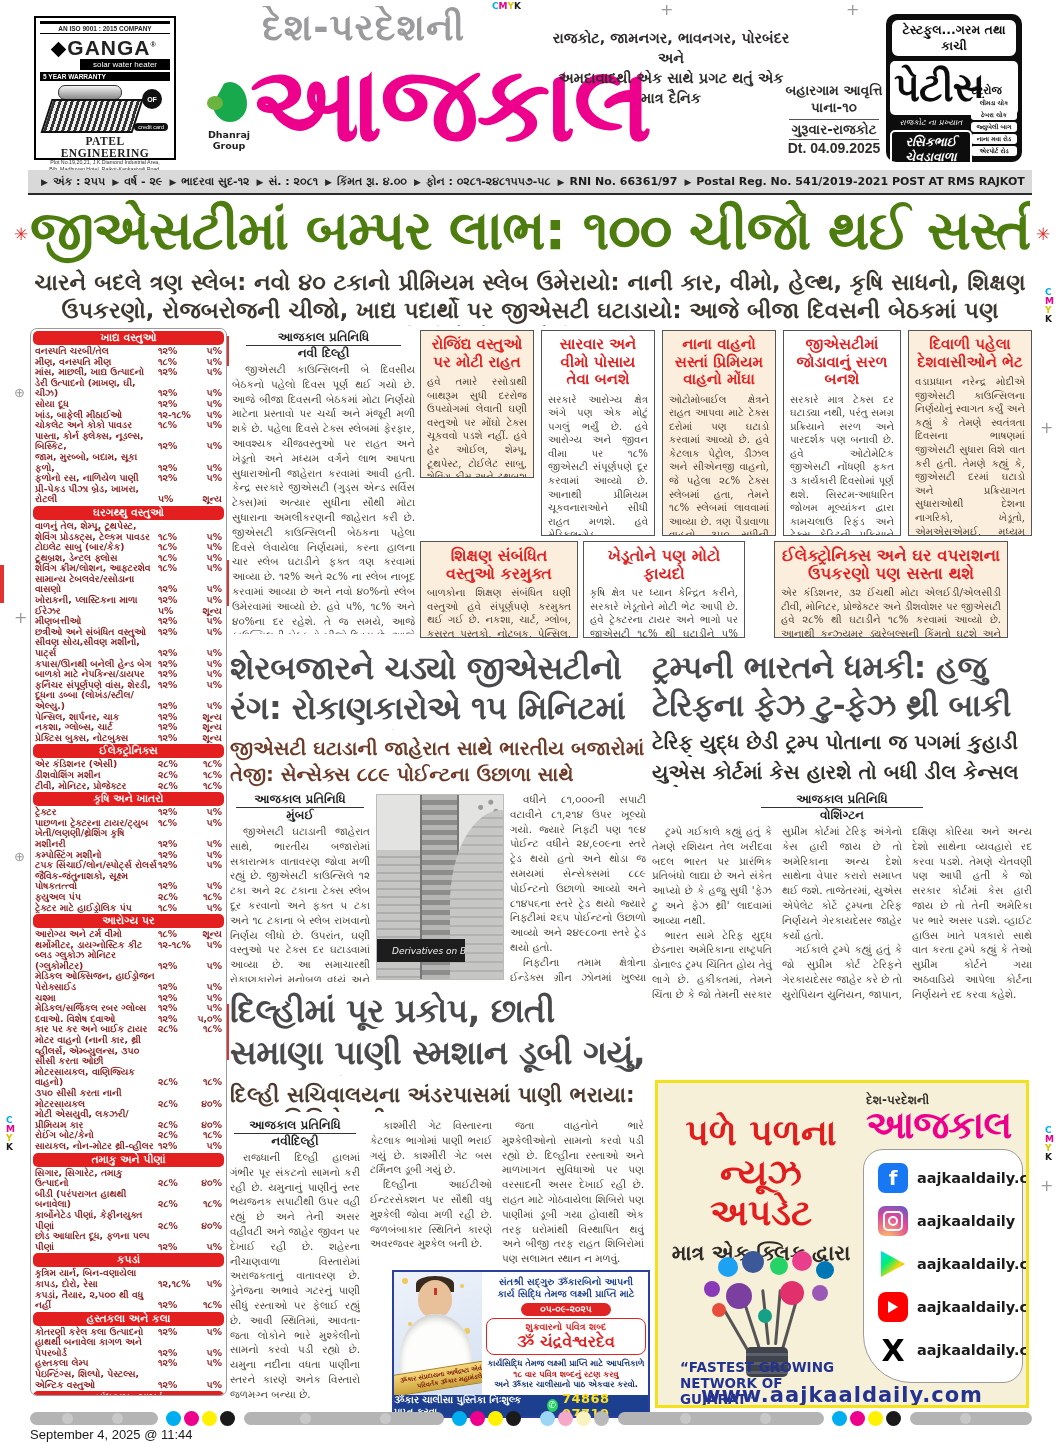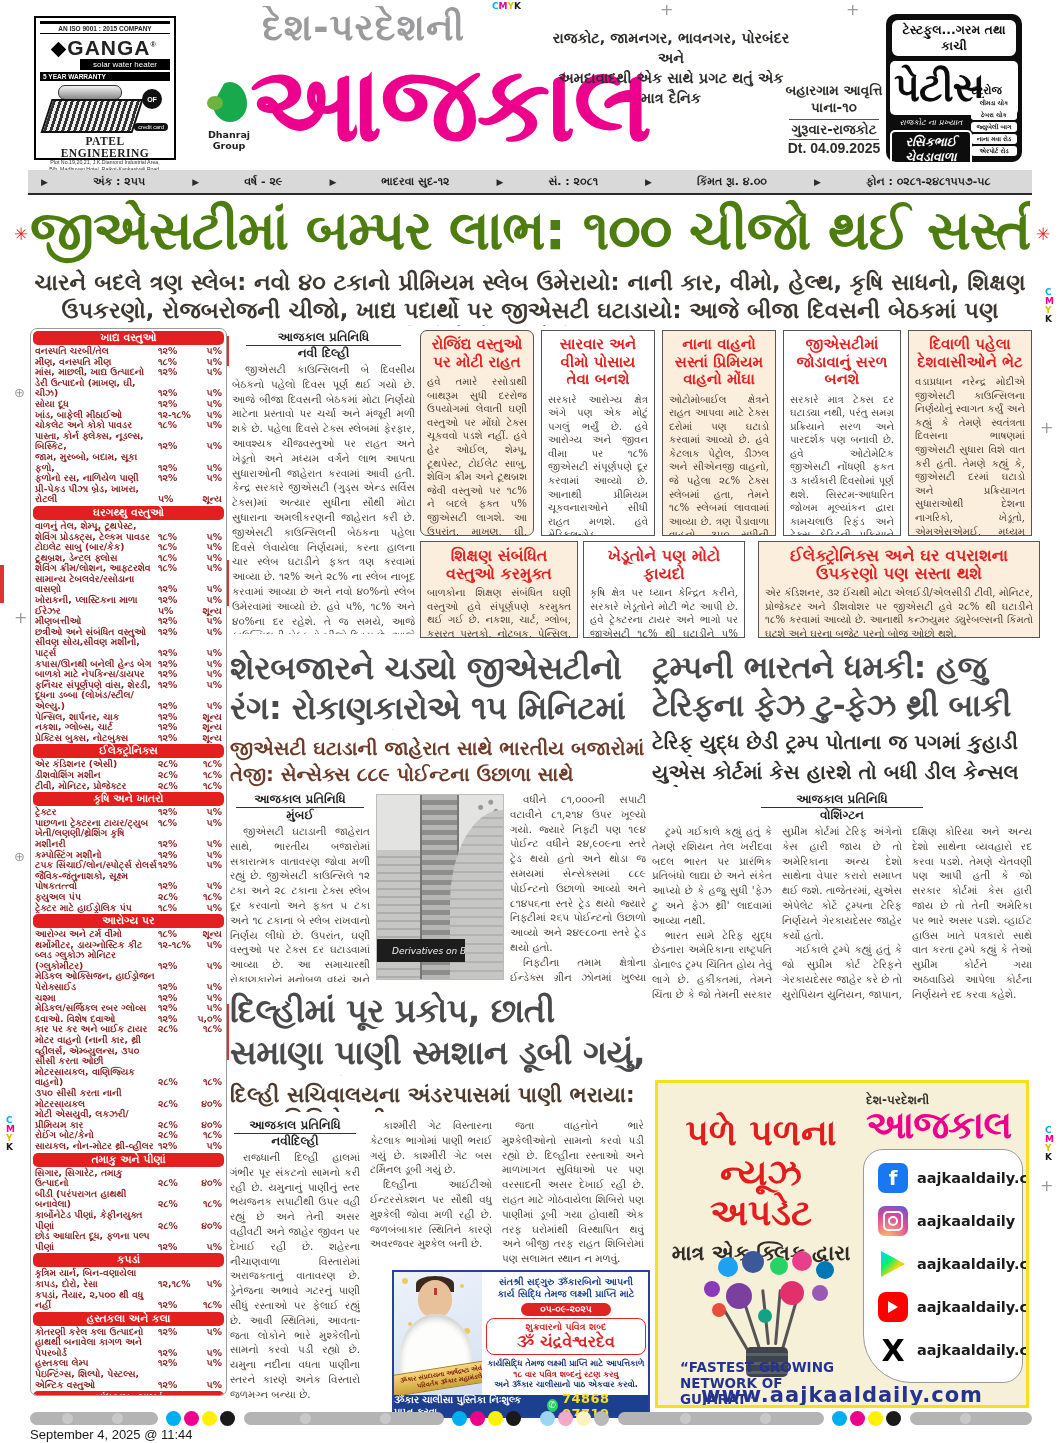--- a/index.html
+++ b/index.html
@@ -286,21 +286,21 @@
       <div class="patis-locs">
         <div class="patis-loc">લીમડા ચોક</div>
         <div class="patis-loc">ઢેબરા ચોક</div>
         <div class="patis-loc">જ્યુબેલી બાગ</div>
         <div class="patis-loc">નાના મવા રોડ</div>
         <div class="patis-loc">એરપોર્ટ રોડ</div>
       </div>
     </div>
   </div>
 
-  <div class="abs infobar" id="infobar" style="left:28px;top:170px;width:1004px;height:25px;gap:40px;">
+  <div class="abs infobar" id="infobar" style="left:28px;top:170px;width:1004px;height:25px;">
       <span class="ib-sep"></span>
       <span>અંક : ૨૫૫</span>
       <span class="ib-sep"></span>
       <span>વર્ષ - ૨૯</span>
       <span class="ib-sep"></span>
       <span>ભાદરવા સુદ-૧૨</span>
       <span class="ib-sep"></span>
       <span>સં. : ૨૦૮૧</span>
       <span class="ib-sep"></span>
       <span>કિંમત રૂા. ૪.૦૦</span>
@@ -640,21 +640,21 @@
     </div>
 
   <div class="abs" style="left:232px;top:330px;width:183px;height:310px;overflow:hidden;">
     <div class="byline">આજકાલ પ્રતિનિધિ</div>
     <div class="dateline">નવી દિલ્હી</div>
     <div class="bodytxt" style="height:272px;">
         <p class="para">જીએસટી કાઉન્સિલની બે દિવસીય બેઠકનો પહેલો દિવસ પૂર્ણ થઈ ગયો છે. આજે બીજા દિવસની બેઠકમાં મોટા નિર્ણયો માટેના પ્રસ્તાવો પર ચર્ચા અને મંજૂરી મળી શકે છે. પહેલા દિવસે ટેક્સ સ્લેબમાં ફેરફાર, આવશ્યક ચીજવસ્તુઓ પર રાહત અને ખેડૂતો અને મધ્યમ વર્ગને લાભ આપતા સુધારાઓની જાહેરાત કરવામાં આવી હતી. કેન્દ્ર સરકારે જીએસટી (ગુડ્સ એન્ડ સર્વિસ ટેક્સ)માં અત્યાર સુધીના સૌથી મોટા સુધારાના અમલીકરણની જાહેરાત કરી છે. જીએસટી કાઉન્સિલની બેઠકના પહેલા દિવસે લેવાયેલા નિર્ણયમાં, કરના હાલના ચાર સ્લેબ ઘટાડીને ફક્ત ત્રણ કરવામાં આવ્યા છે. ૧૨% અને ૨૮% ના સ્લેબ નાબૂદ કરવામાં આવ્યા છે અને નવો ૪૦%નો સ્લેબ ઉમેરવામાં આવ્યો છે. હવે ૫%, ૧૮% અને ૪૦%ના દર રહેશે. તે જ સમયે, આજે કાઉન્સિલની બેઠકનો બીજો દિવસ છે. આજે પણ ઘણી મોટી જાહેરાતો થઈ શકે છે.</p>
       </div>
   </div>
 
-  <div class="ibox cream" style="left:420px;top:330px;width:114px;height:206px;border-radius:7px;">
+  <div class="ibox cream" style="left:420px;top:330px;width:114px;height:148px;">
     <div class="ibox-title">રોજિંદ્ય વસ્તુઓ પર મોટી રાહત</div>
     <div class="ibox-body">હવે તમારે રસોડાથી બાથરૂમ સુધી દરરોજ ઉપયોગમાં લેવાતી ઘણી વસ્તુઓ પર મોંઘો ટેક્સ ચૂકવવો પડશે નહીં. હવે હેર ઓઈલ, શેમ્પૂ, ટૂથપેસ્ટ, ટોઈલેટ સાબુ, શેવિંગ ક્રીમ અને ટૂથબ્રશ જેવી વસ્તુઓ પર ૧૮% ને બદલે ફક્ત ૫% જીએસટી લાગશે. આ ઉપરાંત, માખણ, ઘી, ચીઝ, ડેરી સ્પ્રેડ, પેકેજડ નમકીન અને મિશ્રણ પરનો ટેક્સ ૧૨% થી ઘટાડીને ૫% કરવામાં આવ્યો છે. ફીડિંગ બોટલ, ક્લિનિકલ ડાયપર અને સીવણ મશીનો પણ હવે નીચલા સ્લેબમાં આવી ગયા છે.</div>
   </div>
   <div class="ibox" style="left:541px;top:330px;width:114px;height:206px;">
     <div class="ibox-title">સારવાર અને વીમો પોસાય તેવા બનશે</div>
     <div class="ibox-body">સરકારે આરોગ્ય ક્ષેત્ર અંગે પણ એક મોટું પગલું ભર્યું છે. હવે આરોગ્ય અને જીવન વીમા પર ૧૮% જીએસટી સંપૂર્ણપણે દૂર કરવામાં આવ્યો છે. આનાથી પ્રીમિયમ ચૂકવનારાઓને સીધી રાહત મળશે. હવે મેડિકલ-ગ્રેડ ઓક્સિજન, ડાયગ્નોસ્ટિક કીટ, ગ્લુકોમીટર, ટેસ્ટ સ્ટ્રીપ્સ, સુધારાત્મક ચશ્મા અને થર્મોમીટર પર ફક્ત ૫% જીએસટી લાગશે. આ ફેરફારથી તબીબી ઉત્પાદનો અને સેવાઓ પર નિયમિત ખર્ચ કરતા લોકોને ખાસ રાહત મળી છે.</div>
   </div>
   <div class="ibox cream" style="left:662px;top:330px;width:114px;height:206px;">
     <div class="ibox-title">નાના વાહનો સસ્તાં પ્રિમિયમ વાહનો મોંઘા</div>
     <div class="ibox-body">ઓટોમોબાઈલ ક્ષેત્રને રાહત આપવા માટે ટેક્સ દરોમાં પણ ઘટાડો કરવામાં આવ્યો છે. હવે કેટલાક પેટ્રોલ, ડીઝલ અને સીએનજી વાહનો, જે પહેલા ૨૮% ટેક્સ સ્લેબમાં હતા, તેમને ૧૮% સ્લેબમાં લાવવામાં આવ્યા છે. ત્રણ પૈડાવાળા વાહનો, ૩૫૦ સુધીની મોટરસાયકલ અને માલ પરિવહન માટે વપરાતા કોમર્શિયલ વાહનો પર પણ હવે ૧૮% જીએસટી લાગશે. જો કે, પ્રિમિયમ કાર અને મોટરસાયકલ પર ૪૦% જીએસટી લગાડવામાં આવ્યો છે.</div>
@@ -669,21 +669,21 @@
   </div>
 
   <div class="ibox cream" style="left:420px;top:541px;width:158px;height:97px;">
     <div class="ibox-title" style="font-size:16px;">શિક્ષણ સંબંધિત વસ્તુઓ કરમુક્ત</div>
     <div class="ibox-body">બાળકોના શિક્ષણ સંબંધિત ઘણી વસ્તુઓ હવે સંપૂર્ણપણે કરમુક્ત થઈ ગઈ છે. નકશા, ચાર્ટ, ગ્લોબ, કસરત પુસ્તકો, નોટબુક, પેન્સિલ, શાર્પનર, ક્રેયોન્સ, પેસ્ટલ અને ઈરેઝર પર ૫% અથવા ૧૨% જીએસટી લાગતો હતો, જે હવે શૂન્ય કરવામાં આવ્યો છે. આનાથી શાળા શિક્ષણ સંબંધિત ખર્ચમાં મોટો ઘટાડો થશે અને માતાપિતાને સીધી રાહત મળશે.</div>
   </div>
   <div class="ibox" style="left:583px;top:541px;width:162px;height:97px;">
     <div class="ibox-title" style="font-size:16px;">ખેડૂતોને પણ મોટો ફાયદો</div>
     <div class="ibox-body">કૃષિ ક્ષેત્ર પર ધ્યાન કેન્દ્રિત કરીને, સરકારે ખેડૂતોને મોટી ભેટ આપી છે. હવે ટ્રેક્ટરના ટાયર અને ભાગો પર જીએસટી ૧૮% થી ઘટાડીને ૫% કરવામાં આવ્યો છે. ટ્રેક્ટર પર પણ હવે ૧૨% ને બદલે ફક્ત ૫% કર લાગશે. બાયો-પેસ્ટીસાઈડ, સૂક્ષ્મ પોષકતત્ત્વો, ટપક સિંચાઈ પ્રણાલીઓ અને આધુનિક કૃષિ મશીનરીને પણ હવે ૫% ટેક્સ સ્લેબમાં લાવવામાં આવી છે.</div>
   </div>
-  <div class="ibox cream" style="left:758px;top:541px;width:282px;height:97px;">
+  <div class="ibox cream" style="left:774px;top:541px;width:234px;height:97px;">
     <div class="ibox-title" style="font-size:16.5px;">ઈલેક્ટ્રોનિક્સ અને ઘર વપરાશના ઉપકરણો પણ સસ્તા થશે</div>
     <div class="ibox-body">એર કંડિશનર, ૩૨ ઈંચથી મોટા એલઈડી/એલસીડી ટીવી, મોનિટર, પ્રોજેક્ટર અને ડીશવોશર પર જીએસટી હવે ૨૮% થી ઘટાડીને ૧૮% કરવામાં આવ્યો છે. આનાથી કન્ઝ્યુમર ડ્યુરેબલ્સની કિંમતો ઘટશે અને ઘરના બજેટ પરનો બોજ ઓછો થશે.</div>
   </div>
 
   <div class="abs story-head" style="left:230px;top:648px;width:416px;height:82px;font-size:32px;line-height:40px;">શેરબજારને ચડ્યો જીએસટીનો રંગ: રોકાણકારોએ ૧૫ મિનિટમાં ચાર લાખ કરોડ રૂપિયાની કમાણી કરી</div>
   <div class="abs story-sub" style="left:230px;top:736px;width:416px;height:52px;font-size:19.5px;line-height:26px;color:#6e3b28;">જીએસટી ઘટાડાની જાહેરાત સાથે ભારતીય બજારોમાં તેજી: સેન્સેક્સ ૮૮૯ પોઈન્ટના ઉછાળા સાથે ૮૧,૦૦૦ની સપાટી વટાવીને ૮૧,૪૫૬ના સ્તરે પહોંચી ગયો</div>
   <div class="abs" style="left:230px;top:792px;width:416px;height:192px;">
     <div class="abs" style="left:0;top:0;width:140px;height:192px;overflow:hidden;">
       <div class="byline" style="margin:0 6px;">આજકાલ પ્રતિનિધિ</div>
       <div class="dateline">મુંબઈ</div>

